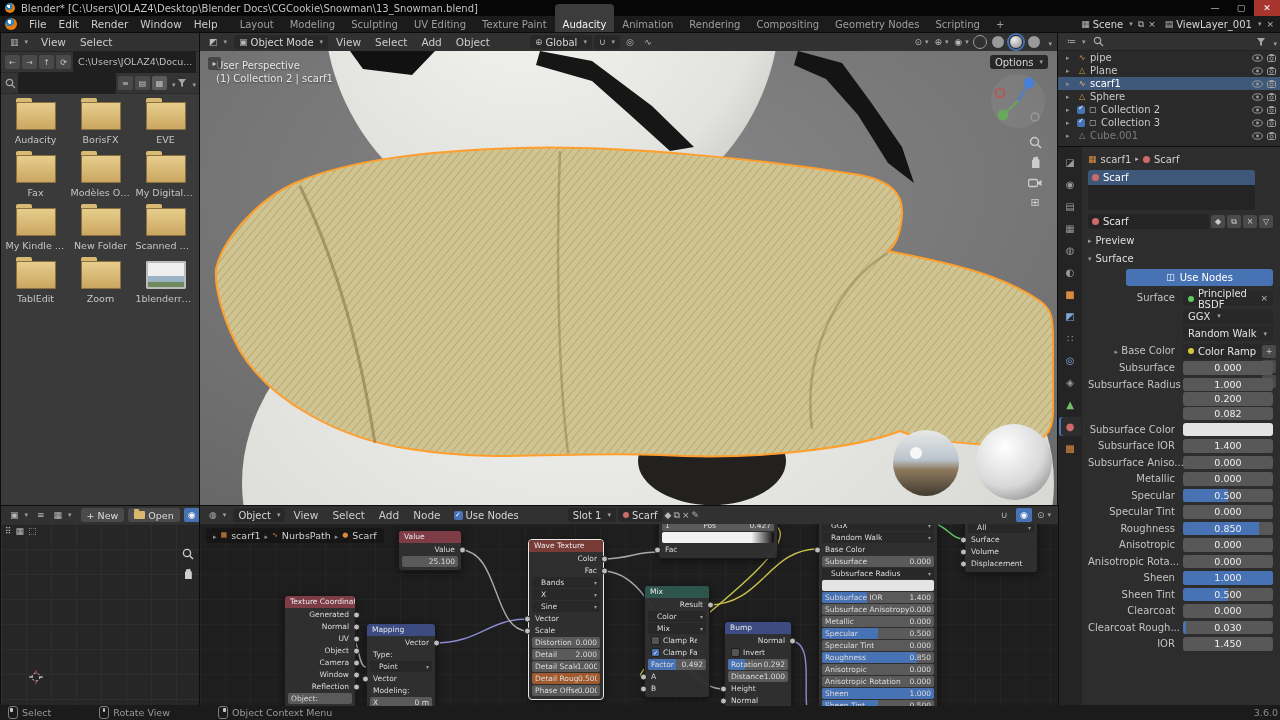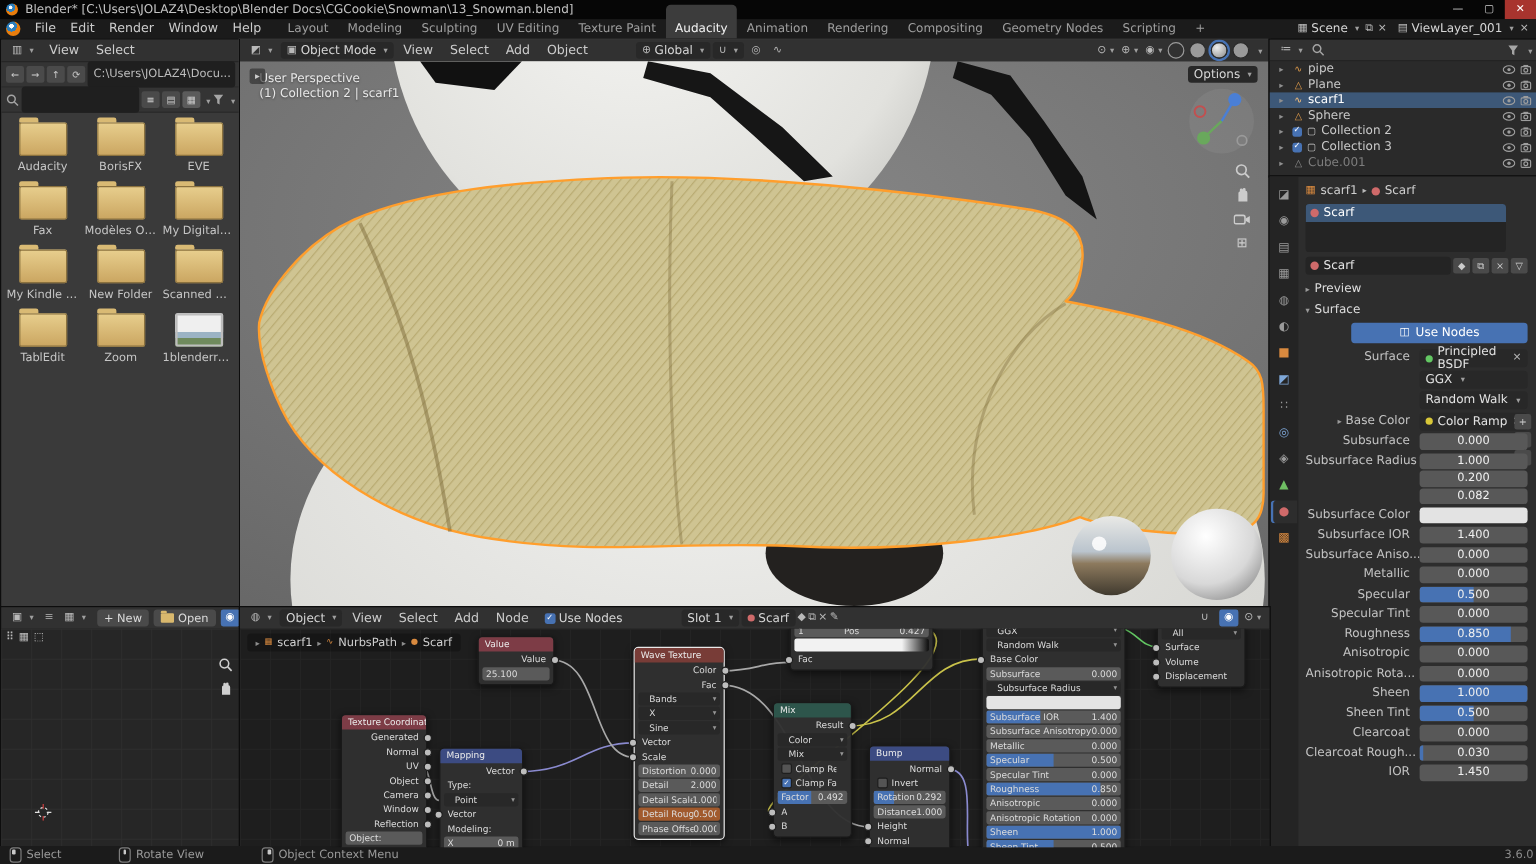--- a/index.html
+++ b/index.html
@@ -111,21 +111,21 @@
   .node-hdr{height:12px;line-height:12px;font-size:7.5px;color:#eaeaea;padding:0 5px;border-radius:3px 3px 0 0;overflow:hidden;white-space:nowrap}
   .nrow{position:relative;height:11px;margin:1px 3px;display:flex;align-items:center;justify-content:space-between;font-size:7.5px;color:#dcdcdc;padding:0 3px;border-radius:2px}
   .nrow .nl,.nrow .nm,.nrow .nv{overflow:hidden;white-space:nowrap;position:relative;z-index:1}
   .nrow.out{justify-content:flex-end}
   .nrow.out::after{content:"";position:absolute;right:-8px;top:50%;transform:translateY(-50%);width:5px;height:5px;border-radius:50%;background:#bdbdbd;border:1px solid #1c1c1c}
   .nrow.in::before{content:"";position:absolute;left:-8px;top:50%;transform:translateY(-50%);width:5px;height:5px;border-radius:50%;background:#bdbdbd;border:1px solid #1c1c1c}
   .nrow.num,.nrow.val{background:#5a5a5a;overflow:hidden}
   .nrow.num::before{content:"";position:absolute;left:0;top:0;bottom:0;width:var(--f,0%);background:#4772b3}
   .nrow.key{background:#a15a2d}
   .nrow.key::before{display:none}
-  .nrow.val{justify-content:flex-start}
+  .nrow.val{justify-content:flex-end}
   .nrow.sel{background:#282828;justify-content:flex-start;gap:3px}
   .nrow.sel::after{content:"▾";margin-left:auto;font-size:6px;color:#969696}
   .nrow.chk{justify-content:flex-start;gap:3px}
   .nrow.chk::before{content:"";width:7px;height:7px;border-radius:2px;background:#545454;border:1px solid #1e1e1e;flex:none}
   .nrow.on::before{content:"✓";background:#4772b3;color:#fff;font-size:6px;line-height:7px;text-align:center}
   .nrow.swatch{background:#e4e4e4}
   .nrow.ramp{background:linear-gradient(90deg,#f2f2f2 0 80%,#0c0c0c 100%)}
   
   #statusbar{left:0;top:705px;width:1280px;height:15px;background:#1b1b1b;display:flex;align-items:center;gap:48px;padding-left:8px;font-size:9.5px;color:#9a9a9a}
   .sitem{display:flex;align-items:center;gap:4px}

